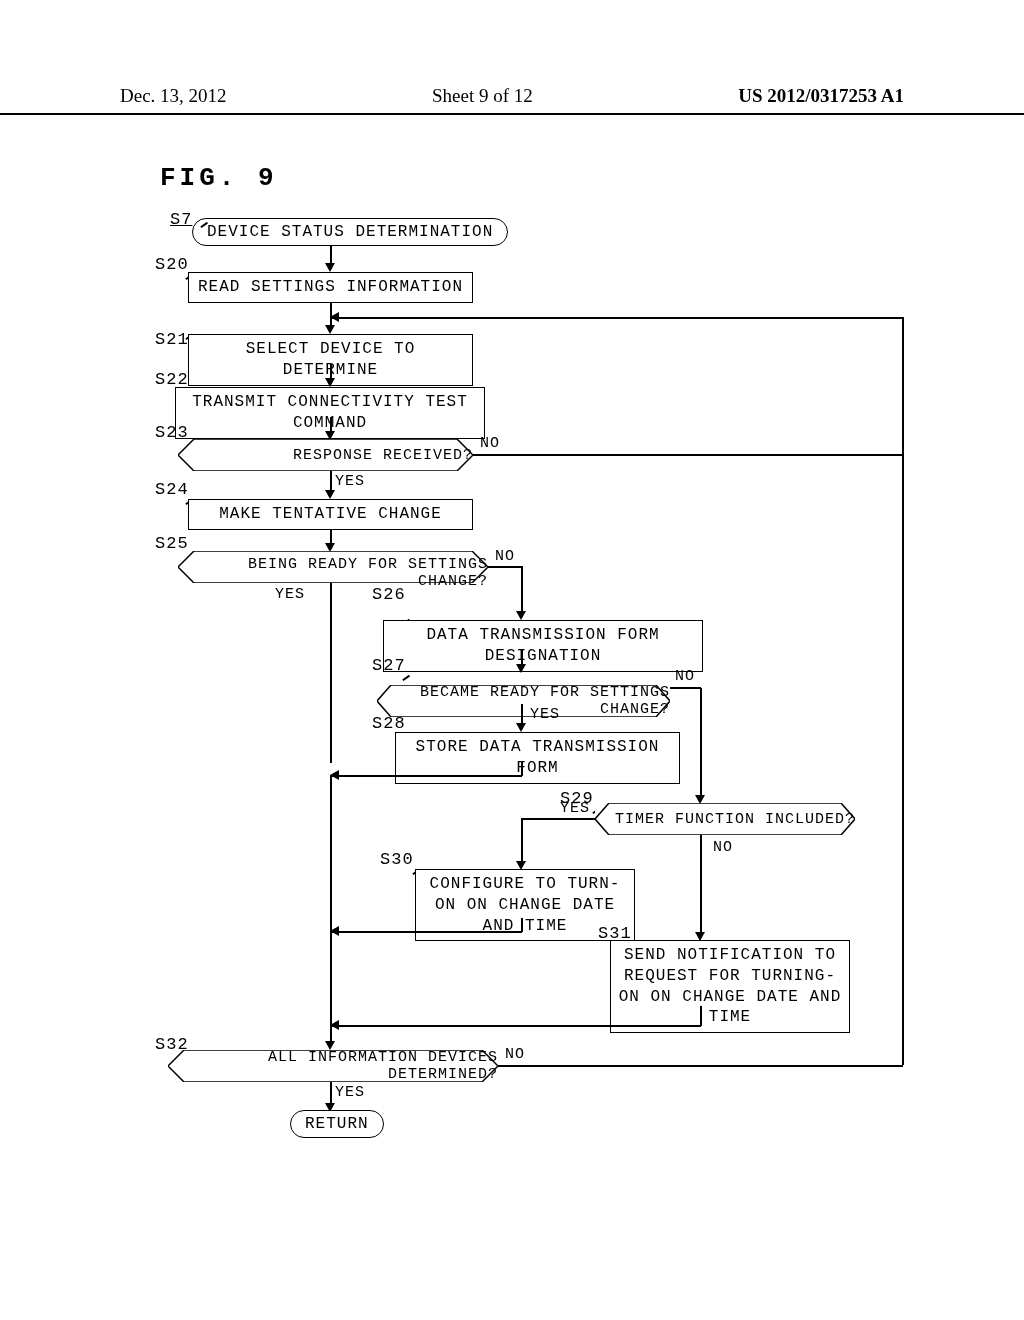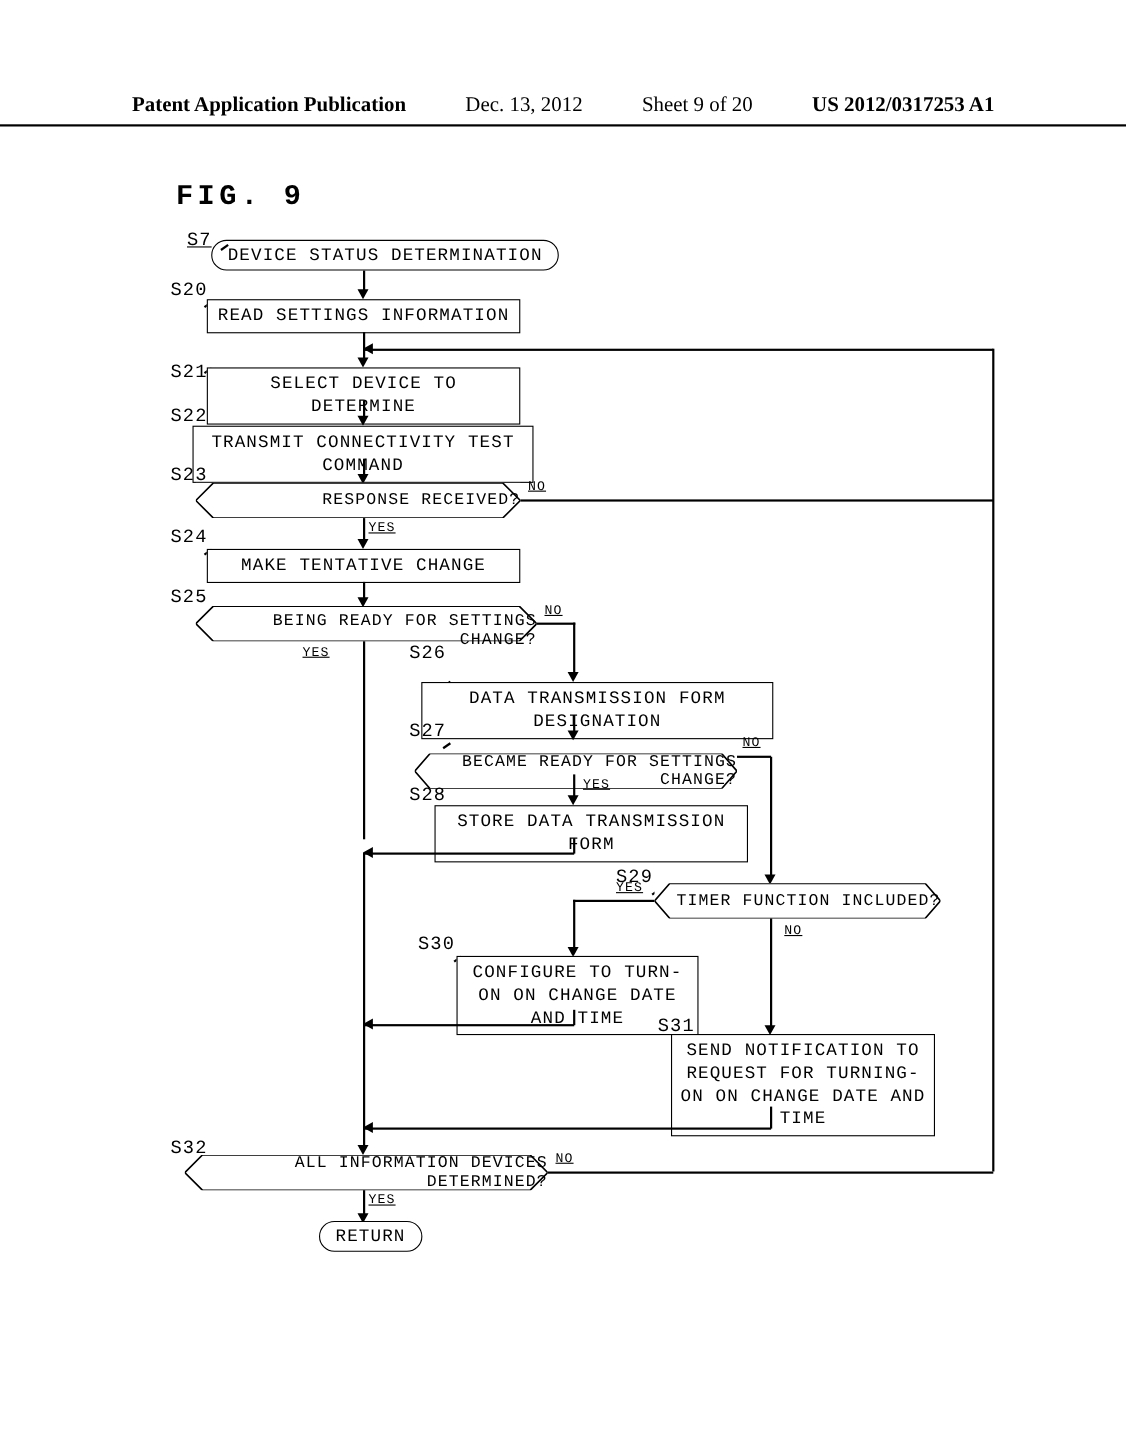--- a/index.html
+++ b/index.html
@@ -66,23 +66,22 @@
   .decision .dtext {
     position: absolute;
     left: 0; right: 0; top: 50%;
     transform: translateY(-50%);
     text-align: right;
     font-size: 15px;
     letter-spacing: 1px;
   }
   .yn {
     position: absolute;
-    font-size: 12px;
-    letter-spacing: 1px;
-    text-decoration: underline;
+    font-size: 15px;
+    letter-spacing: 1px;
   }
   .arrow-head {
     position: absolute;
     width: 0; height: 0;
   }
   .arrow-down {
     border-left: 5px solid transparent;
     border-right: 5px solid transparent;
     border-top: 9px solid #000;
   }
@@ -97,23 +96,22 @@
     position: absolute;
     width: 8px; height: 1.5px;
     background: #000;
     transform: rotate(-35deg);
   }
 </style>
 </head>
 <body>
 
 <div class="page-header">
-  <span class="pub-label">Patent Application Publication</span>
   <span>Dec. 13, 2012</span>
-  <span>Sheet 9 of 20</span>
+  <span>Sheet 9 of 12</span>
   <span class="pub-label">US 2012/0317253 A1</span>
 </div>
 
 <div class="fig-label" style="left:160px; top:163px;">FIG. 9</div>
 
 <div class="step-label" style="left:170px; top:210px; text-decoration: underline;">S7</div>
 <div class="pill" style="left:192px; top:218px;">DEVICE STATUS DETERMINATION</div>
 <div class="tick" style="left:200px; top:224px;"></div>
 
 <div class="vline" style="left:330px; top:246px; height:20px;"></div>

